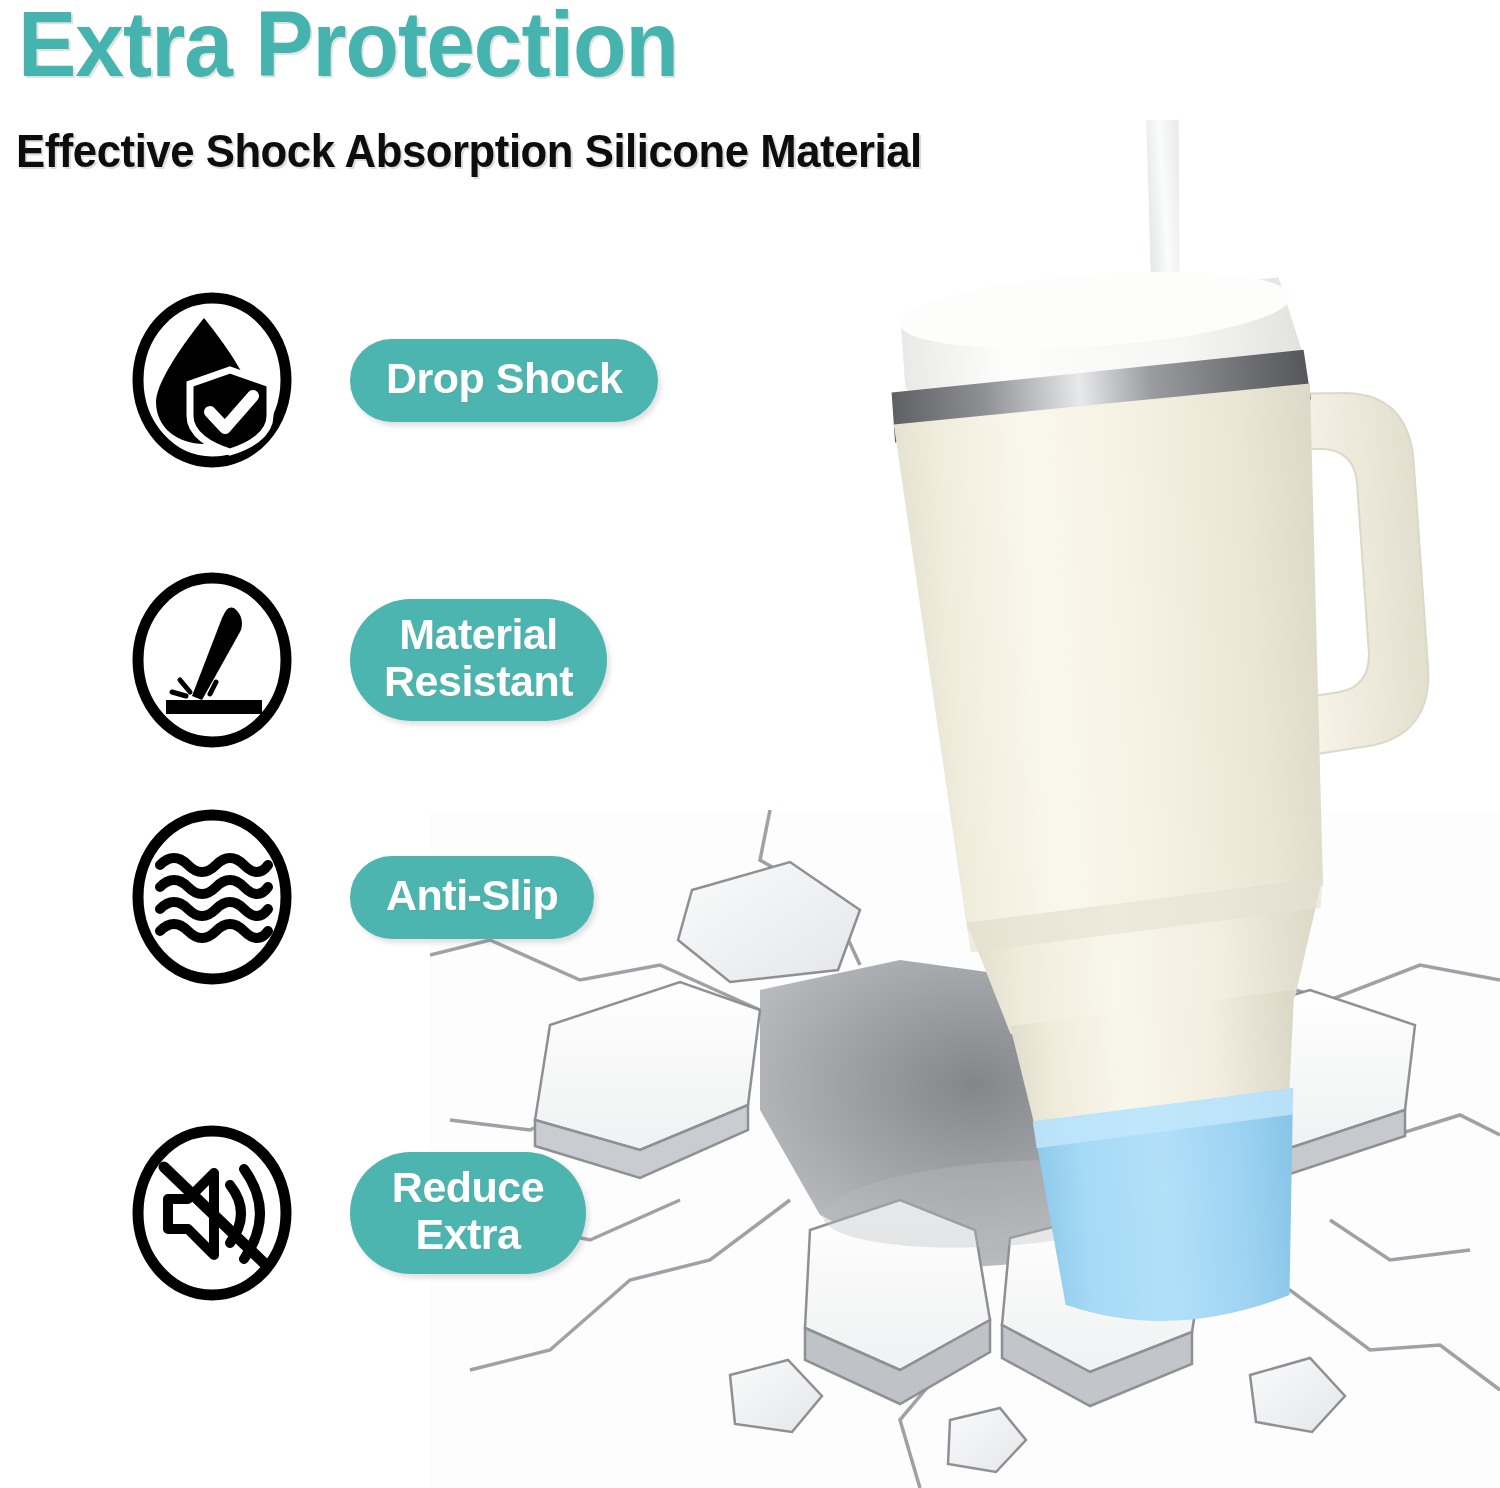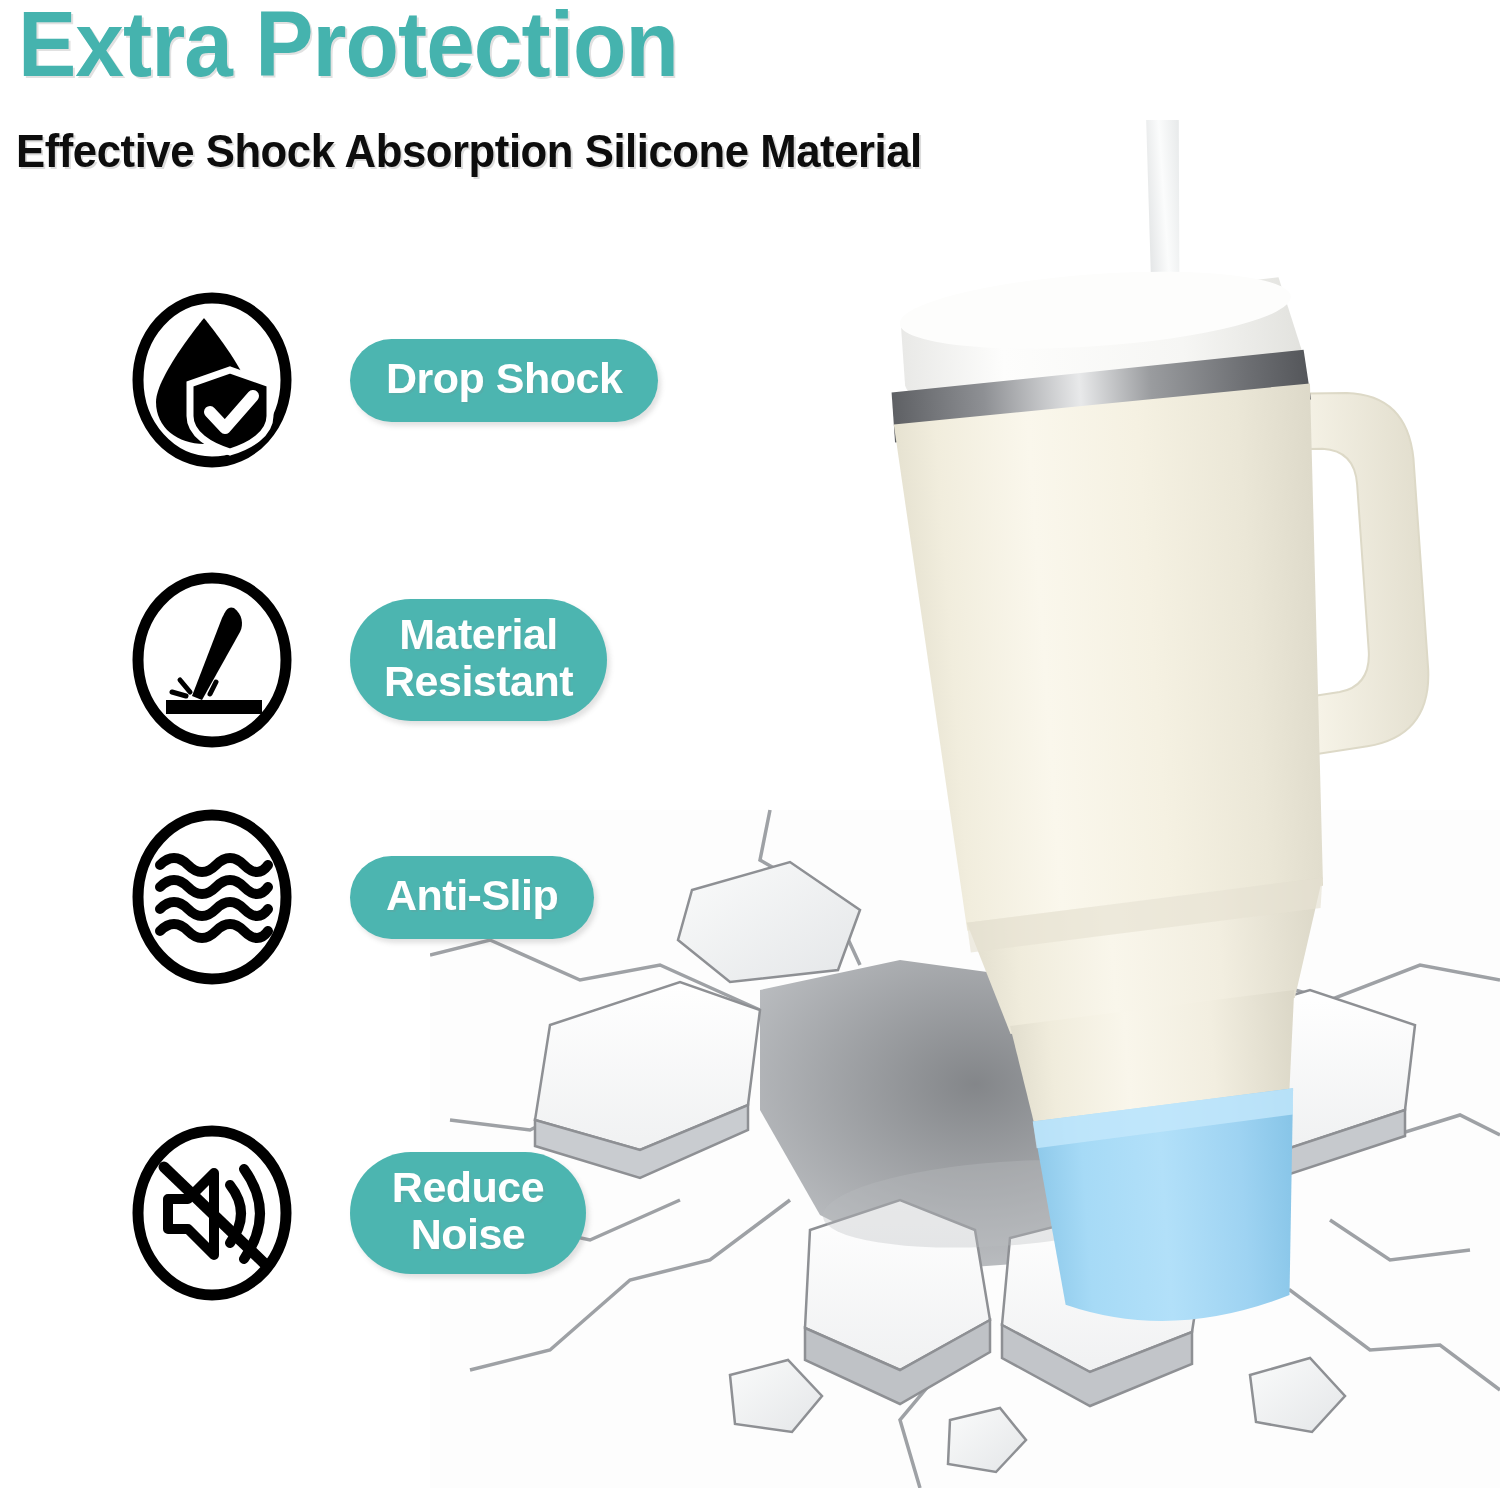--- a/index.html
+++ b/index.html
@@ -320,16 +320,16 @@
     <div class="feature-icon">
       <svg viewBox="0 0 165 176">
         <ellipse cx="82" cy="88" rx="74" ry="82" fill="none" stroke="#000" stroke-width="11"></ellipse>
         <path d="M38 74 L58 74 L84 48 L84 130 L58 104 L38 104 Z" fill="none" stroke="#000" stroke-width="10" stroke-linejoin="round"></path>
         <path d="M100 60 Q122 88 100 118" fill="none" stroke="#000" stroke-width="10" stroke-linecap="round"></path>
         <path d="M114 44 Q146 88 114 134" fill="none" stroke="#000" stroke-width="10" stroke-linecap="round"></path>
         <line x1="34" y1="42" x2="136" y2="140" stroke="#000" stroke-width="11" stroke-linecap="round"></line>
       </svg>
     </div>
     <div class="feature-pill two-line">Reduce
-Noise</div>
+Extra</div>
   </div>
 
 </div>
 
 </body></html>

